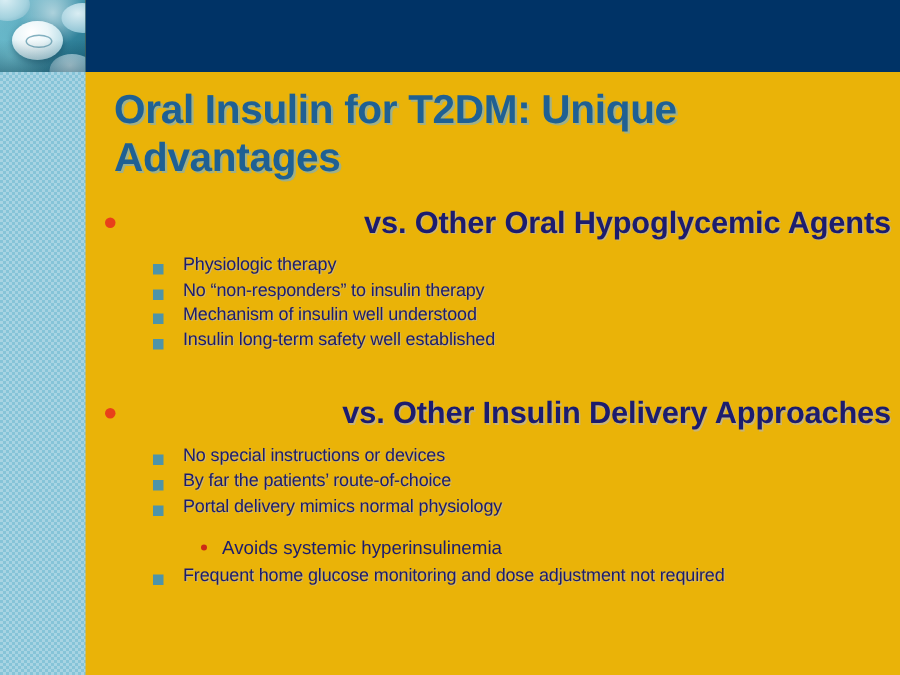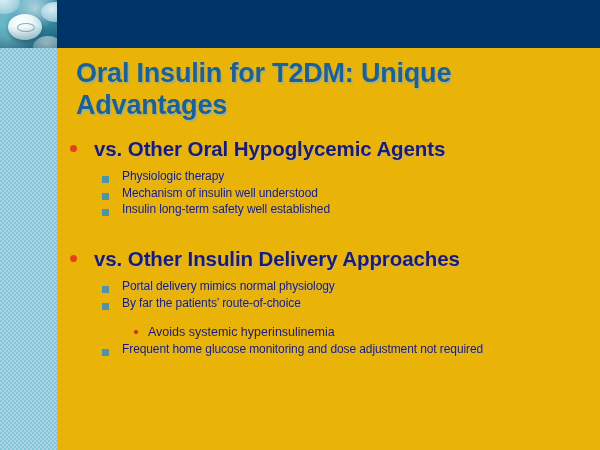--- a/index.html
+++ b/index.html
@@ -154,20 +154,21 @@
 
   
   .lvl1 {
     padding-left: 30px;
     font-size: 20.5px;
     font-weight: bold;
     line-height: 1.26;
     margin-top: 0;
     letter-spacing: -0.1px;
     text-shadow: 1px 1px 0 rgba(170, 180, 215, 0.55);
+    text-align: right;
   }
   .lvl1 .glyph {
     position: absolute;
     left: 6px;
     top: 9px;
     width: 7px;
     height: 7px;
     border-radius: 50%;
     background: #e8401a;
   }
@@ -240,49 +241,51 @@
       <span>vs. Other Oral Hypoglycemic Agents</span>
     </div>
 
     <div class="bullet lvl2 gap-1">
       <span class="glyph"></span>
       <span>Physiologic therapy</span>
     </div>
 
     <div class="bullet lvl2 gap-2">
       <span class="glyph"></span>
+      <span>No “non-responders” to insulin therapy</span>
     </div>
 
     <div class="bullet lvl2 gap-2">
       <span class="glyph"></span>
       <span>Mechanism of insulin well understood</span>
     </div>
 
     <div class="bullet lvl2 gap-2">
       <span class="glyph"></span>
       <span>Insulin long-term safety well established</span>
     </div>
 
     <div class="bullet lvl1 gap-group">
       <span class="glyph"></span>
       <span>vs. Other Insulin Delivery Approaches</span>
     </div>
 
     <div class="bullet lvl2 gap-1">
       <span class="glyph"></span>
+      <span>No special instructions or devices</span>
+    </div>
+
+    <div class="bullet lvl2 gap-2">
+      <span class="glyph"></span>
+      <span>By far the patients’ route-of-choice</span>
     </div>
 
     <div class="bullet lvl2 gap-2">
       <span class="glyph"></span>
       <span>Portal delivery mimics normal physiology</span>
-    </div>
-
-    <div class="bullet lvl2 gap-2">
-      <span class="glyph"></span>
-      <span>By far the patients’ route-of-choice</span>
     </div>
 
     <div class="bullet lvl3 gap-3">
       <span class="glyph"></span>
       <span>Avoids systemic hyperinsulinemia</span>
     </div>
 
 
     <div class="bullet lvl2 gap-2">
       <span class="glyph"></span>

